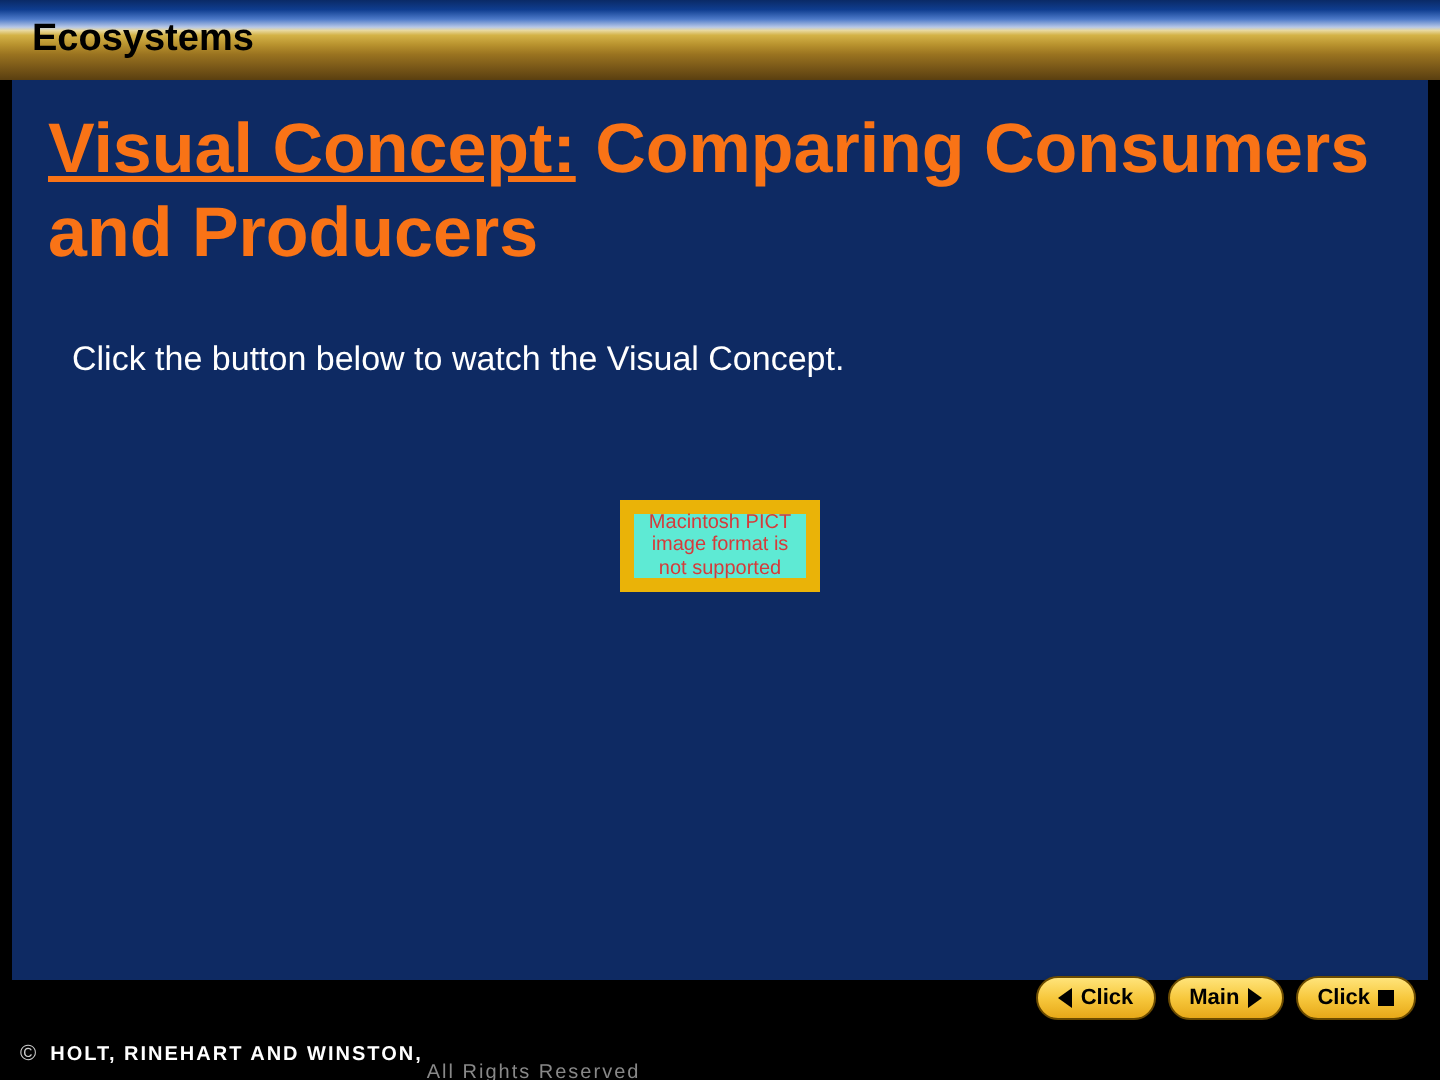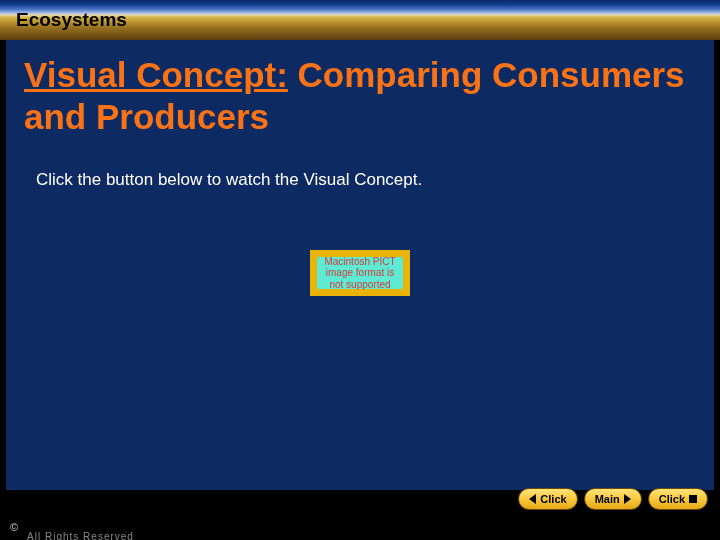--- a/index.html
+++ b/index.html
@@ -193,14 +193,15 @@
     <span class="arrow-right"></span>
   </div>
   <div class="nav-btn main">
     <span>Click</span>
     <span class="square"></span>
   </div>
 </div>
 
 <div class="footer">
   <span class="copy">©</span>
+  <span class="brand">HOLT, RINEHART AND WINSTON,</span>
   <span class="rights"> All Rights Reserved</span>
 </div>
 
 </body></html>

